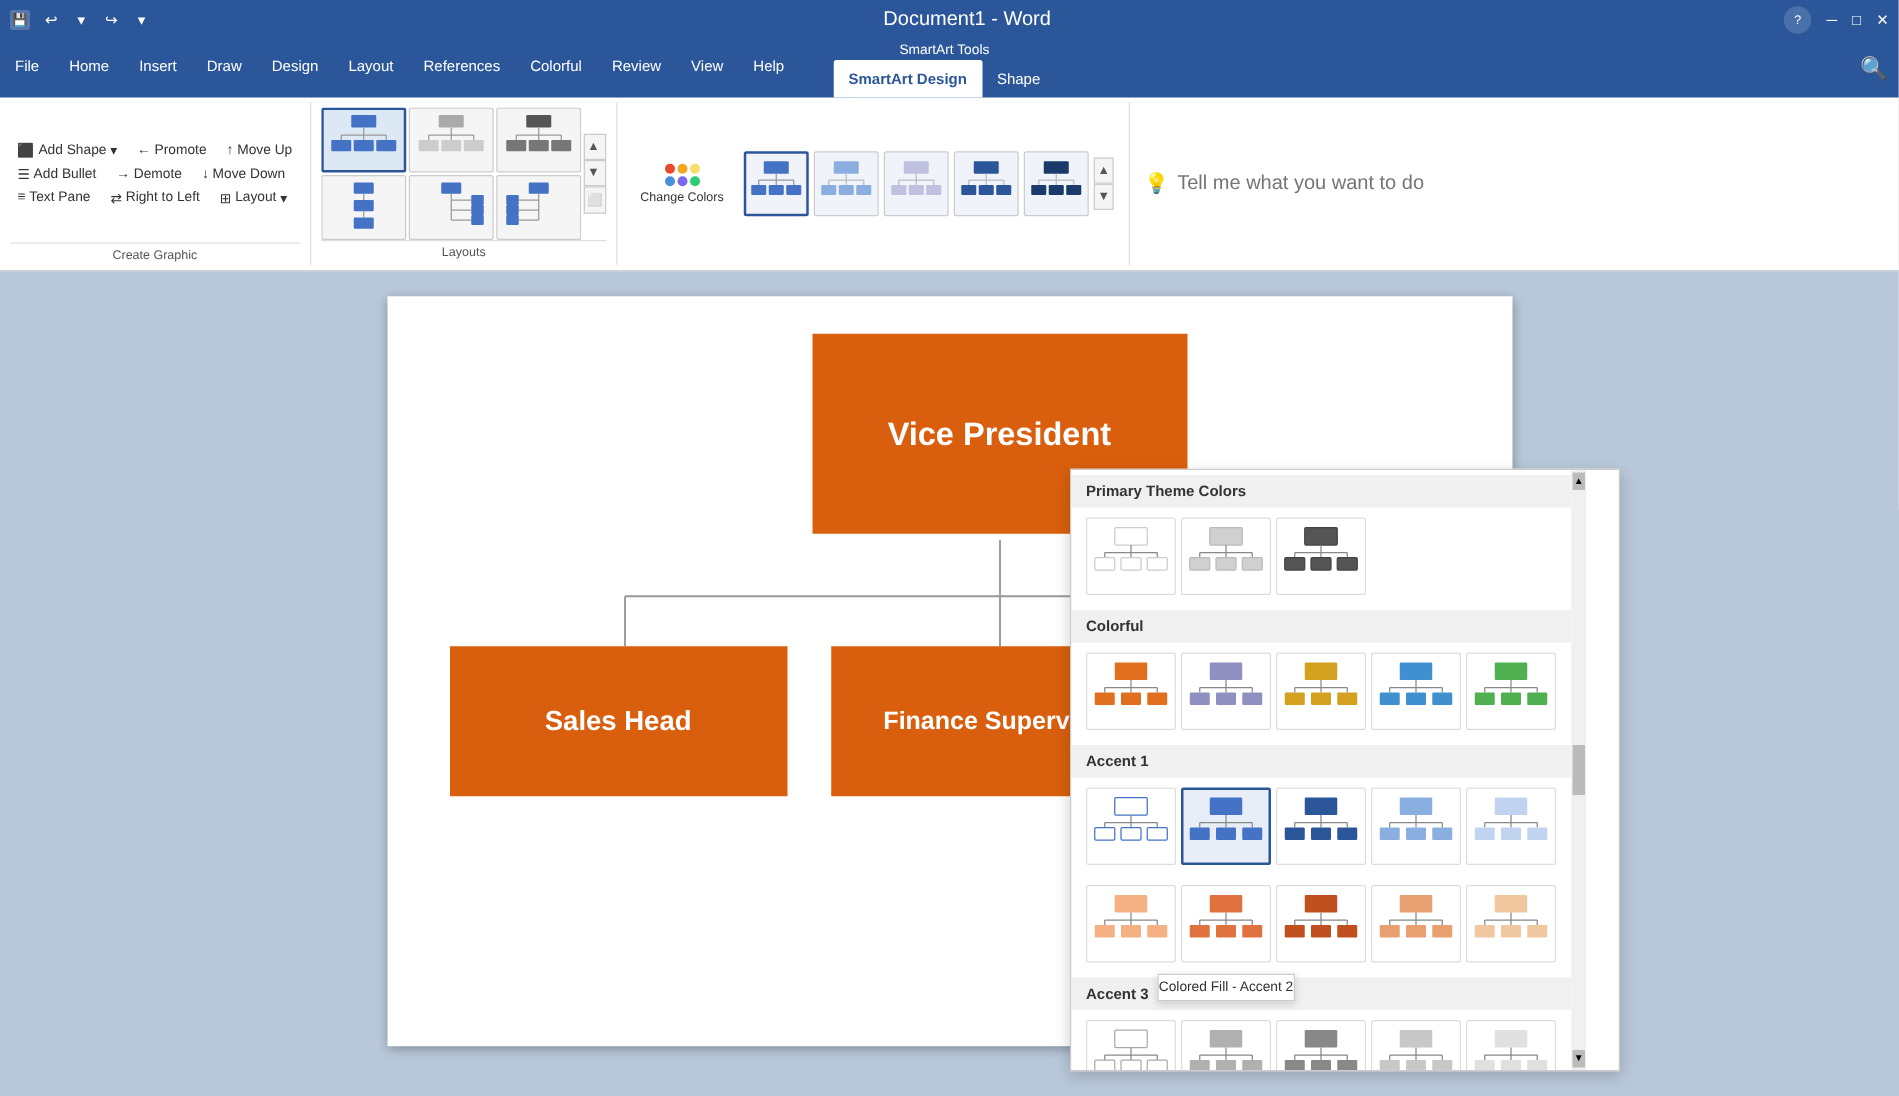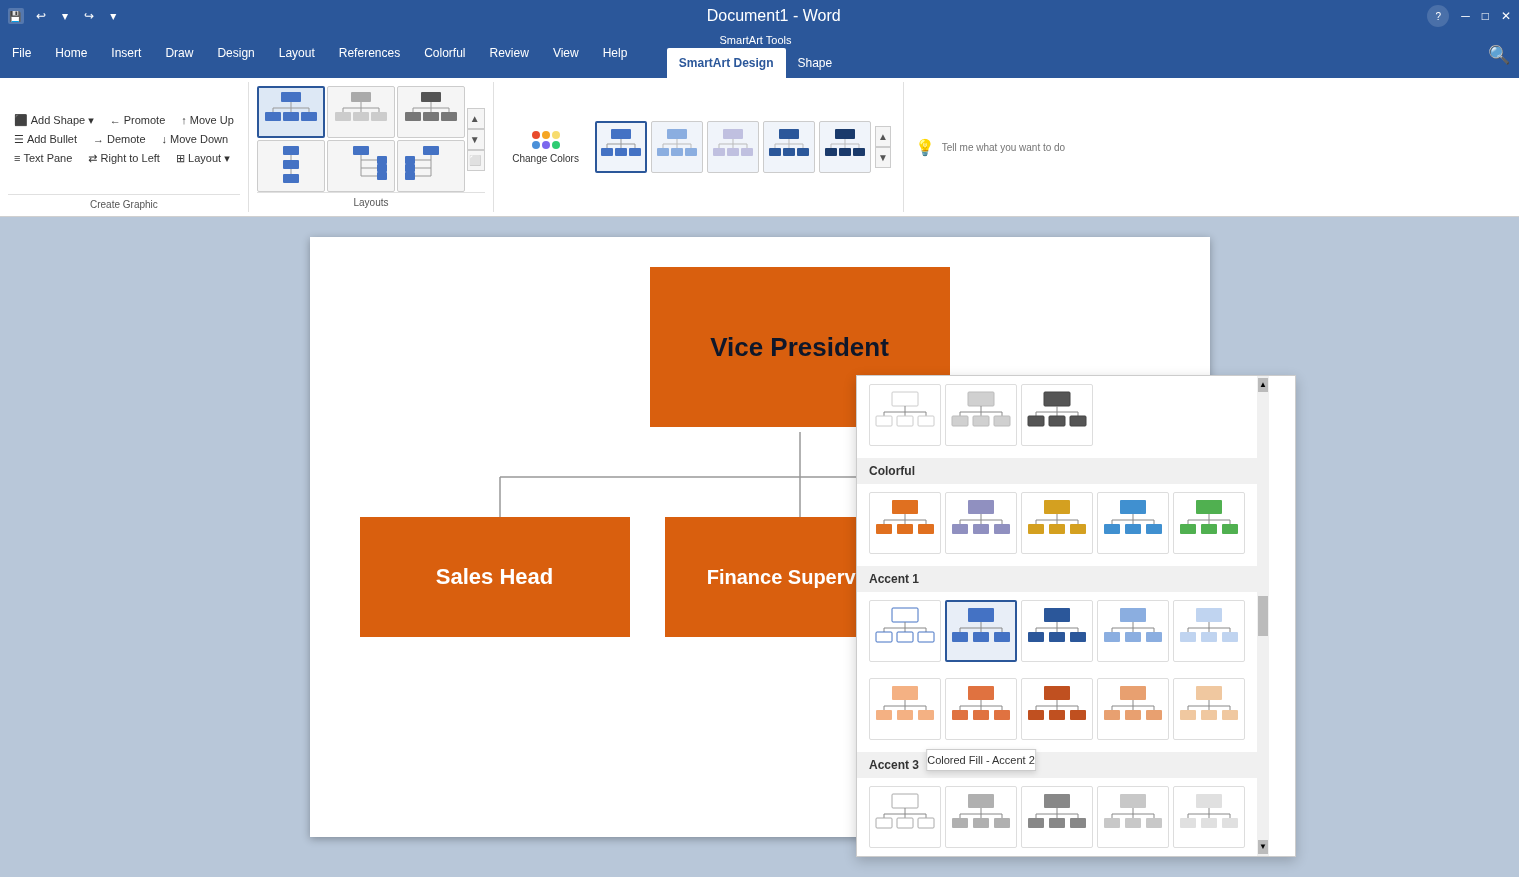--- a/index.html
+++ b/index.html
@@ -114,21 +114,21 @@
       cursor: pointer; border-radius: 2px;
     }
     .style-thumb.active { border: 2px solid #2b579a; }
 
     
     .tell-me {
       display: flex; align-items: center; gap: 6px;
       padding: 4px 12px; font-size: 12px; color: #555;
     }
     .tell-me input {
-      border: none; outline: none; font-size: 10px; color: #555;
+      border: none; outline: none; font-size: 16px; color: #555;
       background: transparent; width: 200px;
     }
 
     
     .document-area {
       background: #b8c7d9;
       flex: 1;
       display: flex;
       align-items: flex-start;
       justify-content: center;
@@ -505,41 +505,42 @@
 
       <line x1="490" y1="195" x2="490" y2="240" stroke="#999" stroke-width="1.5"></line>
 
       <line x1="190" y1="240" x2="780" y2="240" stroke="#999" stroke-width="1.5"></line>
 
       <line x1="190" y1="240" x2="190" y2="280" stroke="#999" stroke-width="1.5"></line>
       <line x1="490" y1="240" x2="490" y2="280" stroke="#999" stroke-width="1.5"></line>
       <line x1="780" y1="240" x2="780" y2="280" stroke="#999" stroke-width="1.5"></line>
     </svg>
 
-    <div style="position:absolute;top:30px;left:340px;width:300px;height:160px;background:#d95f0e;color:#0f172a;font-size:26px;font-weight:bold;display:flex;align-items:center;justify-content:center;text-align:center;padding:10px;">
+    <div style="position:absolute;top:30px;left:340px;width:300px;height:160px;background:#d95f0e;color:#ffffff;font-size:26px;font-weight:bold;display:flex;align-items:center;justify-content:center;text-align:center;padding:10px;">
       <span>Vice President</span>
     </div>
 
     <div style="position:absolute;top:280px;left:50px;width:270px;height:120px;background:#d95f0e;color:white;font-size:22px;font-weight:bold;display:flex;align-items:center;justify-content:center;text-align:center;padding:10px;">
       <span>Sales Head</span>
     </div>
 
     <div style="position:absolute;top:280px;left:355px;width:270px;height:120px;background:#d95f0e;color:white;font-size:20px;font-weight:bold;display:flex;align-items:center;justify-content:center;text-align:center;padding:10px;">
       <span>Finance Supervisor</span>
     </div>
 
     <div style="position:absolute;top:280px;left:660px;width:200px;height:120px;background:#d95f0e;color:white;font-size:26px;font-weight:bold;display:flex;align-items:center;justify-content:center;text-align:center;padding:10px;">
       <span>Head</span>
     </div>
   </div>
 
   <div class="dropdown-panel">
     <div style="display:flex;">
       <div class="dropdown-inner">
 
+        <div class="color-section-header">Primary Theme Colors</div>
         <div class="color-options-row">
           <div class="color-option">
             <svg width="62" height="50" viewBox="0 0 62 50">
                 <rect x="18" y="2" width="26" height="14" fill="white" stroke="#ccc" rx="1"></rect>
                 <line x1="31" y1="16" x2="31" y2="22" stroke="#888" stroke-width="1"></line>
                 <line x1="10" y1="22" x2="52" y2="22" stroke="#888" stroke-width="1"></line>
                 <line x1="10" y1="22" x2="10" y2="26" stroke="#888" stroke-width="1"></line>
                 <line x1="31" y1="22" x2="31" y2="26" stroke="#888" stroke-width="1"></line>
                 <line x1="52" y1="22" x2="52" y2="26" stroke="#888" stroke-width="1"></line>
                 <rect x="2" y="26" width="16" height="10" fill="white" stroke="#ccc" rx="1"></rect>

